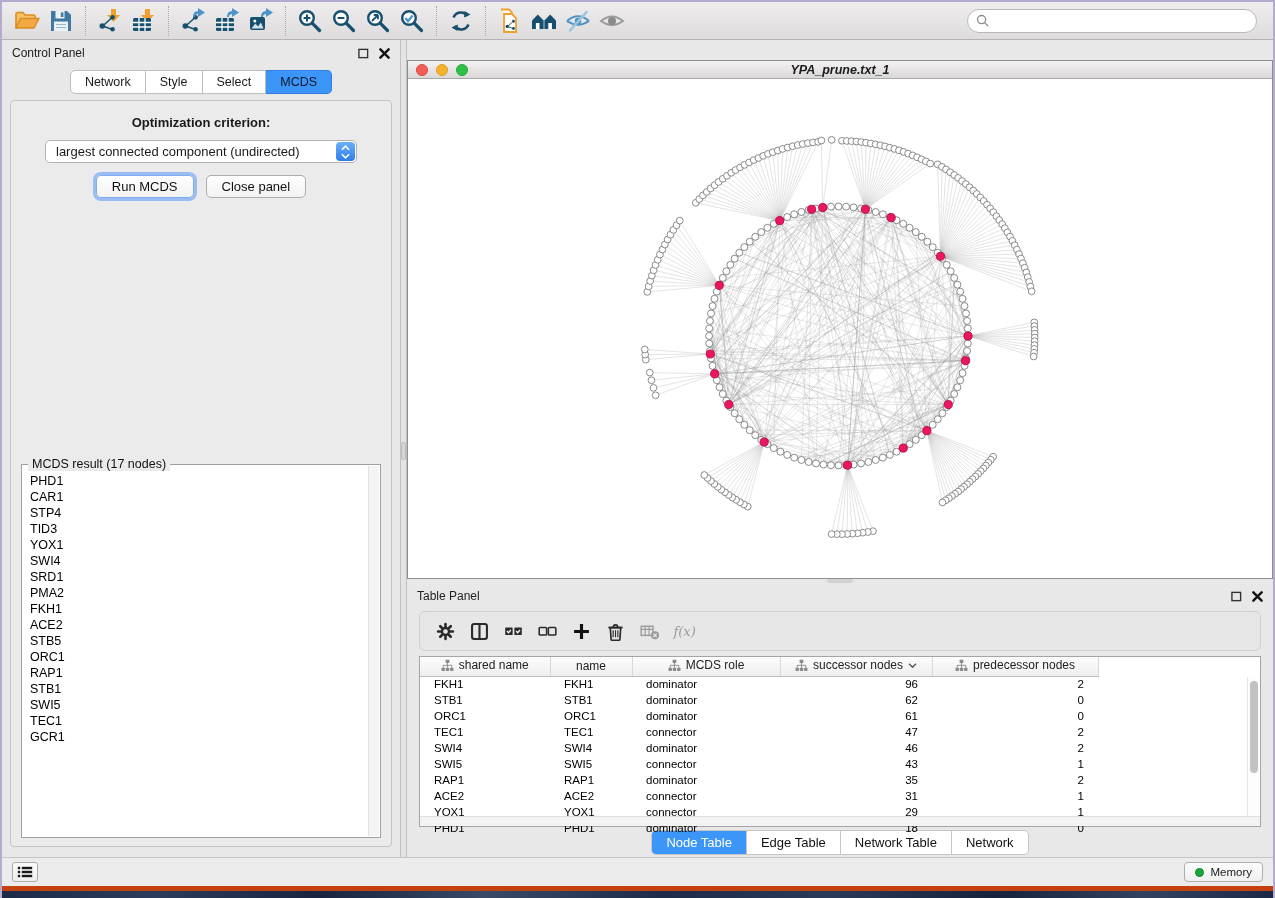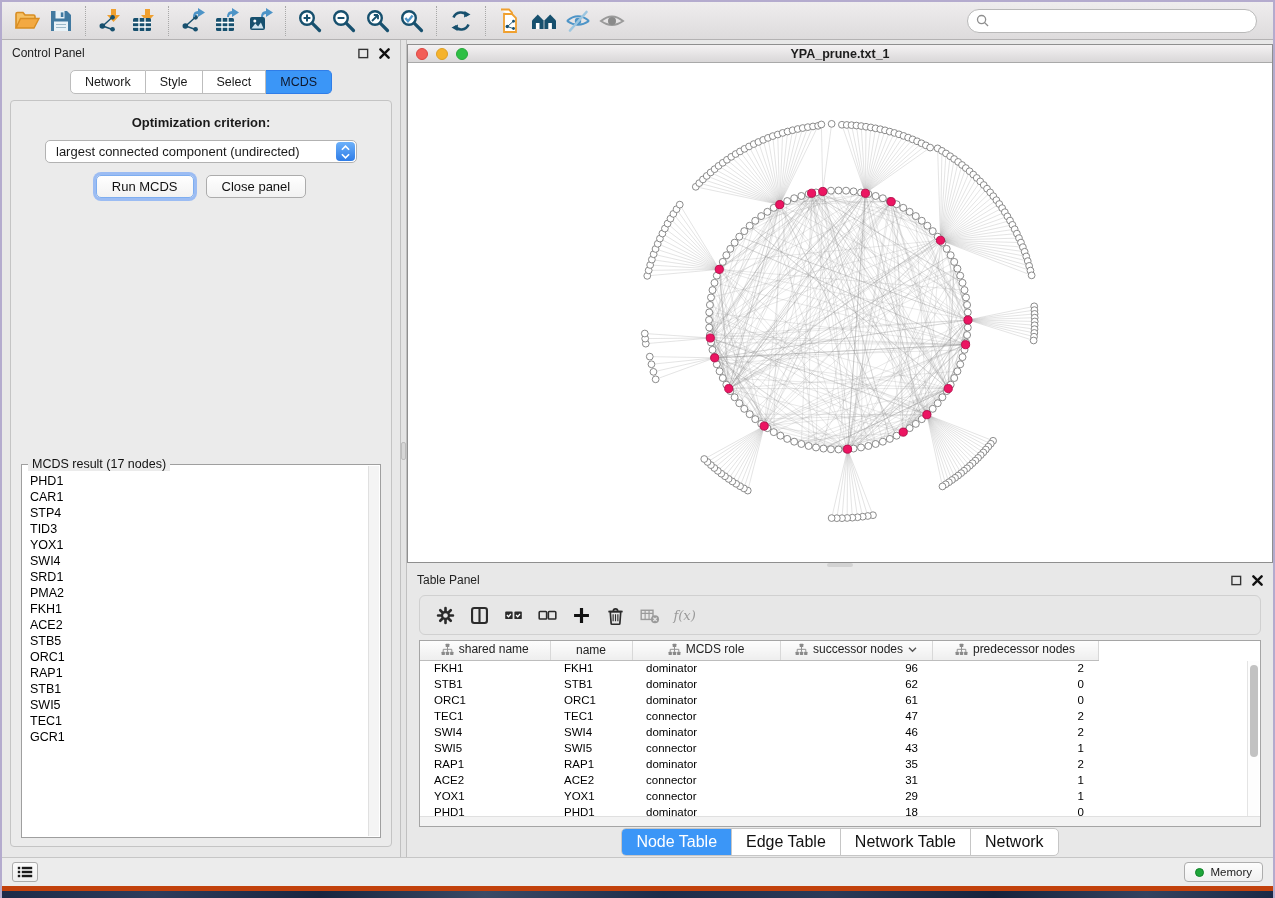--- a/index.html
+++ b/index.html
@@ -47,21 +47,21 @@
   .groupbox-legend { position:absolute; top:-8px; left:6px; background:#ebebeb; padding:0 4px; font-size:12.5px; color:#111; }
   .mcds-list { flex:1; overflow:hidden; padding:8px 6px 4px 8px; font-size:12.5px; line-height:16px; color:#000; }
   .list-scroll { width:11px; background:#f4f4f4; border-left:1px solid #e0e0e0; margin:1px; }
 
   
   .v-divider { width:7px; background:#e4e4e4; border-left:1px solid #c0c0c0; border-right:1px solid #c0c0c0; position:relative; }
   .v-grip { position:absolute; top:402px; left:0px; width:5px; height:18px; background:#d6d6d6; border:1px solid #bdbdbd; border-radius:2px; }
 
   
   .right-col { flex:1; display:flex; flex-direction:column; min-width:0; background:#e8e8e8; }
-  .network-window { margin-top:4px; height:519px; border:1px solid #8f8f8f; display:flex; flex-direction:column; flex:0 0 auto; }
+  .network-window { margin-top:20px; height:519px; border:1px solid #8f8f8f; display:flex; flex-direction:column; flex:0 0 auto;font-style:italic; }
   .net-titlebar { height:18px; background:linear-gradient(#f4f2f3,#d9d7d8); border-bottom:1px solid #a9a9a9; position:relative; display:flex; align-items:center; justify-content:center; flex:0 0 auto; }
   .traffic { position:absolute; left:8px; top:3px; display:flex; gap:8px; }
   .light { width:12px; height:12px; border-radius:50%; }
   .light.red { background:#f25e57; border:1px solid #dd4741; }
   .light.yellow { background:#f5b32c; border:1px solid #dfa023; }
   .light.green { background:#2ebf45; border:1px solid #27a83b; }
   .net-title { font-size:12.5px; font-weight:bold; color:#1c1c1c; }
   .net-canvas { flex:1; background:#fff; min-height:0; }
   .net-canvas svg { display:block; }
 
@@ -78,21 +78,21 @@
   .table-scroll-v { position:absolute; right:1px; top:20px; bottom:10px; width:12px; background:#fdfdfd; border-left:1px solid #e4e4e4; }
   .table-thumb-v { position:absolute; left:2px; top:4px; width:8px; height:92px; background:#c2c2c2; border-radius:4px; }
   .table-scroll-h { position:absolute; left:0; right:0; bottom:0; height:10px; background:#f3f3f3; border-top:1px solid #e0e0e0; }
   table.datatable { border-collapse:collapse; width:100%; table-layout:fixed; align-self:flex-start; }
   table.datatable th { height:19px; font-weight:normal; font-size:12px; color:#222; background:linear-gradient(#fdfdfd,#eeeeee); border-right:1px solid #d8d8d8; border-bottom:1px solid #bdbdbd; text-align:center; white-space:nowrap; overflow:hidden; }
   table.datatable th .th-inner { display:inline-flex; align-items:center; gap:5px; }
   table.datatable td { height:16px; font-size:11.5px; color:#000; padding:0 14px; white-space:nowrap; overflow:hidden; }
   table.datatable td.num { text-align:right; }
   .tp-tabs-row { height:30px; display:flex; align-items:center; justify-content:center; flex:0 0 auto; }
   .tp-tabs { display:flex; background:#fff; border:1px solid #c6c6c6; border-radius:5px; overflow:hidden; }
-  .tp-tab { font-size:16px; padding:4px 14px; border-left:1px solid #c6c6c6; color:#111; cursor:default; }
+  .tp-tab { font-size:13px; padding:4px 14px; border-left:1px solid #c6c6c6; color:#111; cursor:default; }
   .tp-tab:first-child { border-left:none; }
   .tp-tab.active { background:#3b96f7; color:#fff; }
 
   
   .statusbar { height:29px; background:#ececec; border-top:1px solid #c6c6c6; display:flex; align-items:center; padding:0 10px; flex:0 0 auto; }
   .status-left-btn { width:26px; height:20px; background:linear-gradient(#fbfbfb,#efefef); border:1px solid #ababab; border-radius:3px; display:flex; align-items:center; justify-content:center; }
   .memory-btn { margin-left:auto; display:flex; align-items:center; gap:6px; background:linear-gradient(#fdfdfd,#f0f0f0); border:1px solid #adadad; border-radius:4px; padding:3px 10px; font-size:11.5px;justify-content:space-between; }
   .mem-dot { width:9px; height:9px; border-radius:50%; background:#1ea63a; border:1px solid #12822a; }
 
   .desktop-strip { height:7px; background:linear-gradient(90deg,#1c2a48 0%,#2d3c5c 12%,#18243f 25%,#3a4a66 38%,#1d2b49 52%,#2b3a58 65%,#16223c 78%,#33425f 90%,#1b2946 100%); }

